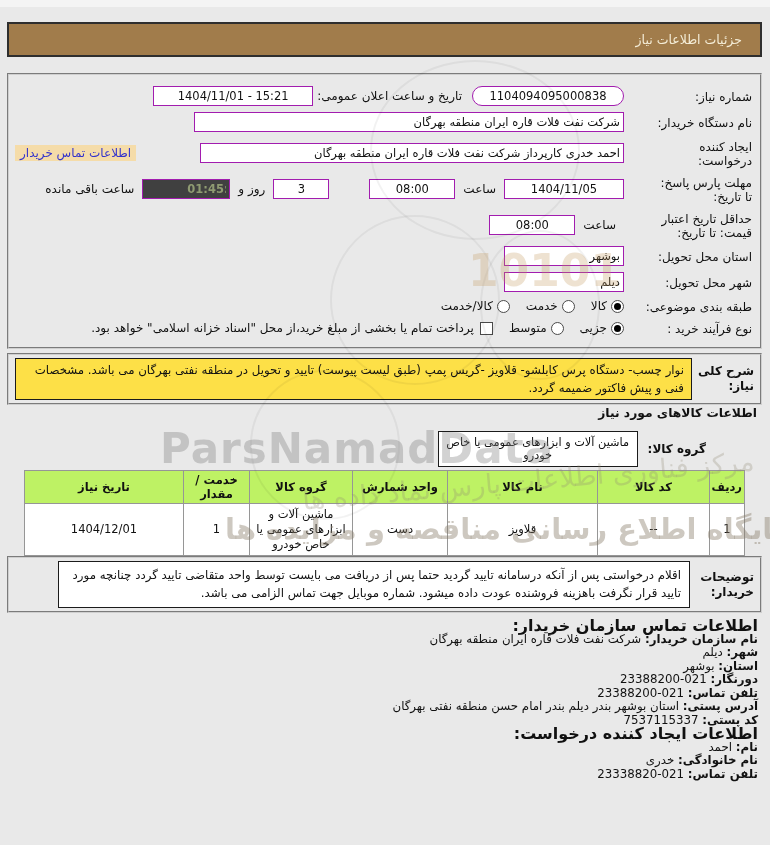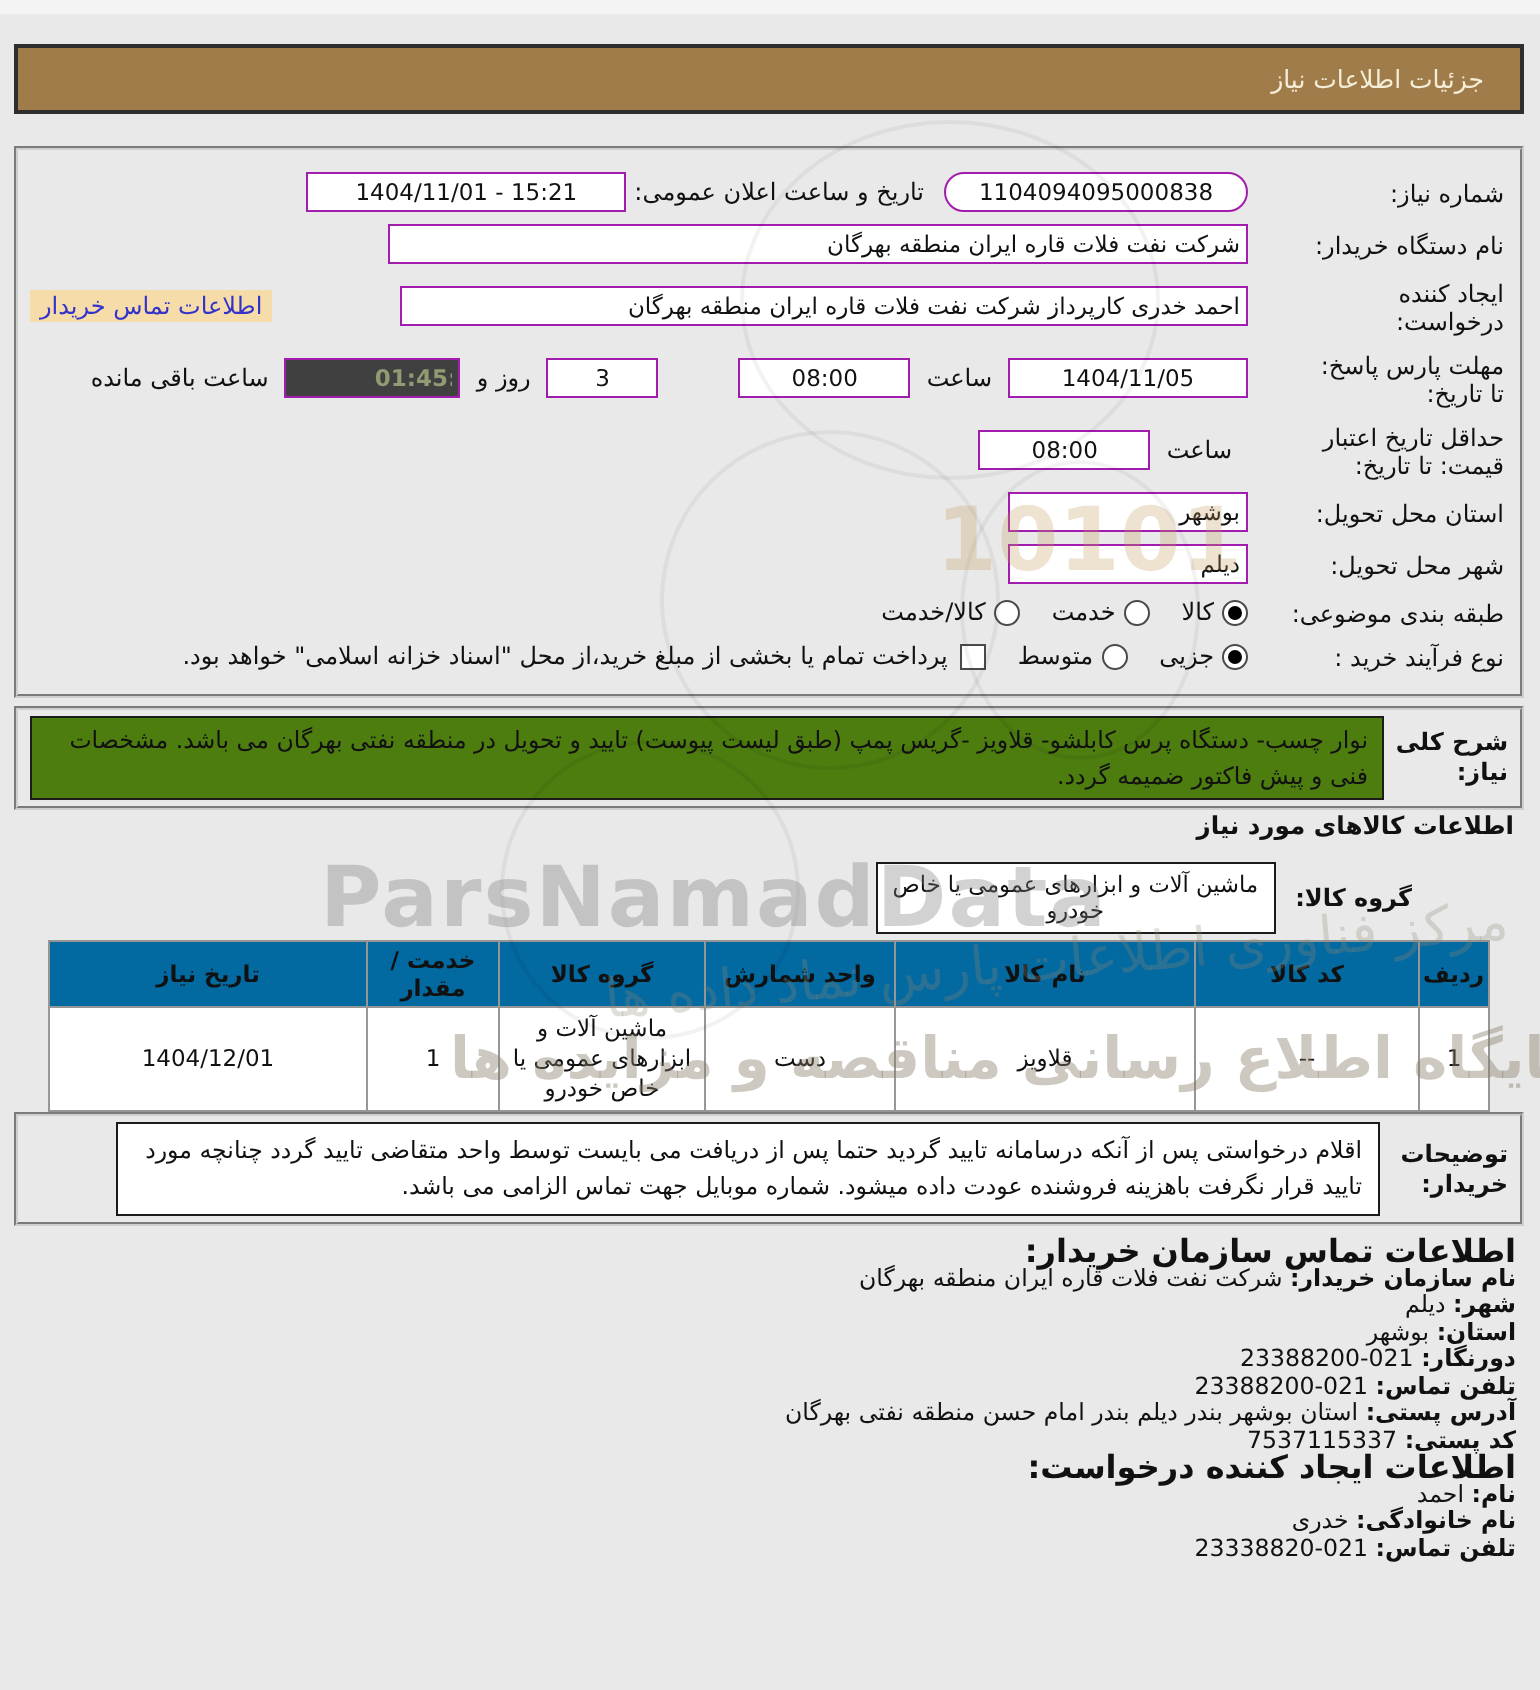--- a/index.html
+++ b/index.html
@@ -55,39 +55,39 @@
     display:inline-block; margin-left:6px; flex:0 0 13px;
   }
   .optlabel { margin-left:16px; white-space:nowrap; }
 
   .descbox {
     position:absolute; top:353px; right:8px; left:7px; height:52px;
     border:2px groove #cfcfcf; display:flex; align-items:center; padding:3px 6px;
   }
   .desclabel { flex:0 0 62px; font-weight:bold; line-height:15px; }
   .desctext {
-    flex:1; border:1px solid #1b1b1b; background:#4d7c0f; height:42px;
+    flex:1; border:1px solid #1b1b1b; background:#fde047; height:42px;
     padding:2px 7px; line-height:18px; font-size:11.8px; overflow:hidden;
   }
 
   .items-heading { position:absolute; top:406px; right:13px; font-weight:bold; font-size:12.3px; }
 
   .group-row { position:absolute; top:431px; right:64px; display:flex; align-items:center; }
   .group-label { font-weight:bold; margin-left:10px; }
   .group-box {
     border:1px solid #1b1b1b; background:#fff; width:200px;
     padding:4px 6px; text-align:center; font-size:11.3px;
   }
 
   table.items {
     position:absolute; top:470px; right:25px; width:720px;
     border-collapse:collapse; table-layout:fixed;
   }
   table.items th {
-    background:#0369a1; border:1px solid #969696; font-weight:bold;
+    background:#bef264; border:1px solid #969696; font-weight:bold;
     font-size:11.5px; height:29px; padding:2px;
   }
   table.items td {
     background:#fff; border:1px solid #969696; text-align:center;
     font-size:11.5px; padding:3px 2px; height:48px; line-height:15px;
   }
 
   .notesbox {
     position:absolute; top:556px; right:8px; left:7px; height:57px;
     border:2px groove #cfcfcf; display:flex; align-items:center; padding:3px 6px;

